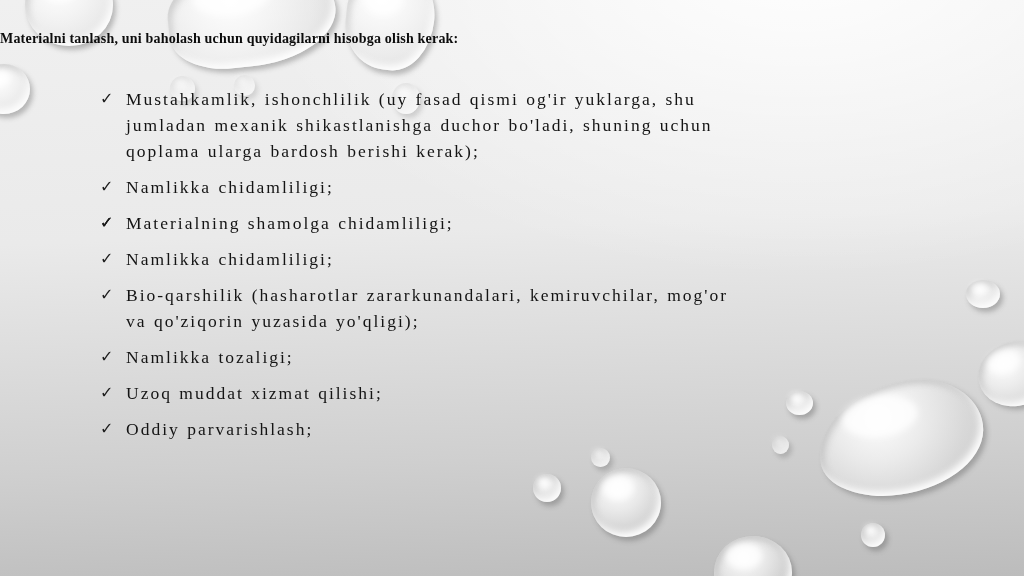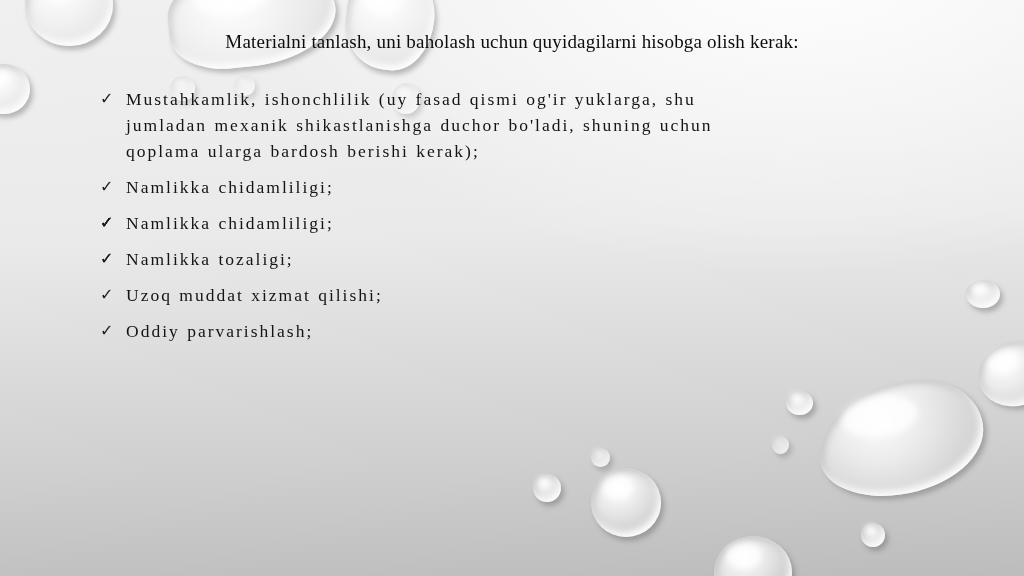--- a/index.html
+++ b/index.html
@@ -33,23 +33,22 @@
     left:16%; top:10%;
     width:46%; height:36%;
     border-radius:50%;
     background:rgba(255,255,255,0.8);
     filter:blur(3px);
   }
 
   .title {
     position:absolute;
     top:31px; left:0; right:0;
-    text-align:center;
-    font-weight:normal;
-    font-size:19px;
+    font-weight:bold;
+    font-size:14px;
     letter-spacing:0.2px;
     color:#0c0c0c;
     z-index:5;
   }
 
   .bullets {
     position:absolute;
     left:100px; top:86px;
     width:760px;
     z-index:5;
@@ -114,27 +113,30 @@
         <span class="btext">Namlikka chidamliligi;</span>
       </div>
       <div class="bullet">
         <span class="check">✓</span>
       </div>
       <div class="bullet">
         <span class="check">✓</span>
       </div>
       <div class="bullet">
         <span class="check">✓</span>
+        <span class="btext">Materialning shamolga chidamliligi;</span>
       </div>
       <div class="bullet">
         <span class="check">✓</span>
         <span class="btext">Namlikka chidamliligi;</span>
       </div>
       <div class="bullet">
         <span class="check">✓</span>
+        <span class="btext">Bio-qarshilik (hasharotlar zararkunandalari, kemiruvchilar, mog'or
+va qo'ziqorin yuzasida yo'qligi);</span>
       </div>
       <div class="bullet">
         <span class="check">✓</span>
         <span class="btext">Namlikka tozaligi;</span>
       </div>
       <div class="bullet">
         <span class="check">✓</span>
         <span class="btext">Uzoq muddat xizmat qilishi;</span>
       </div>
       <div class="bullet">

